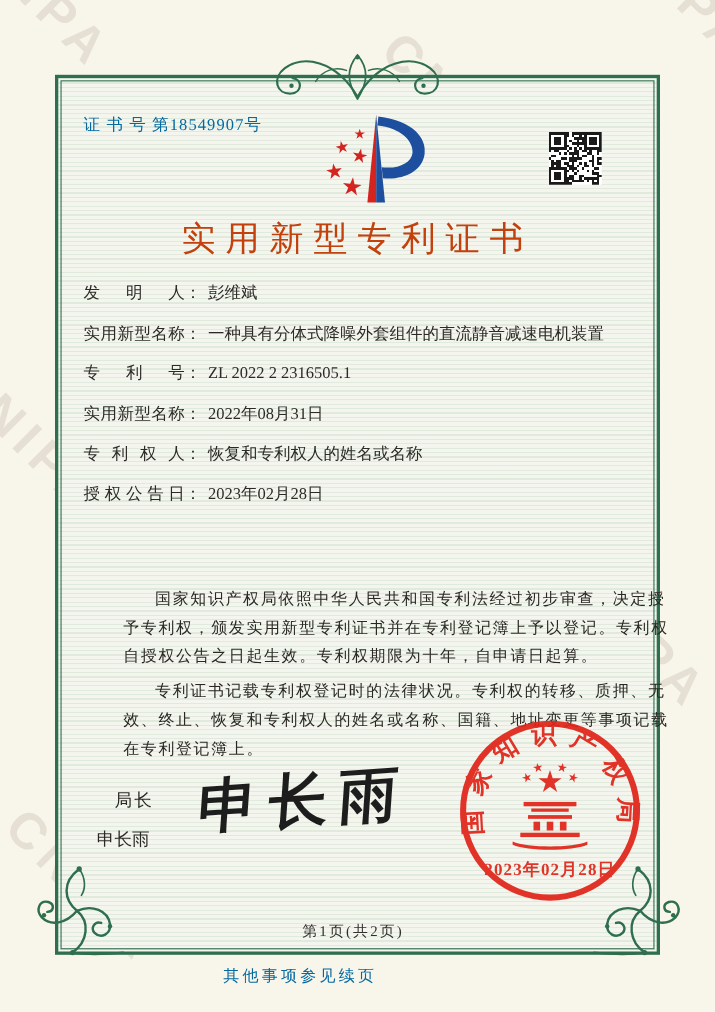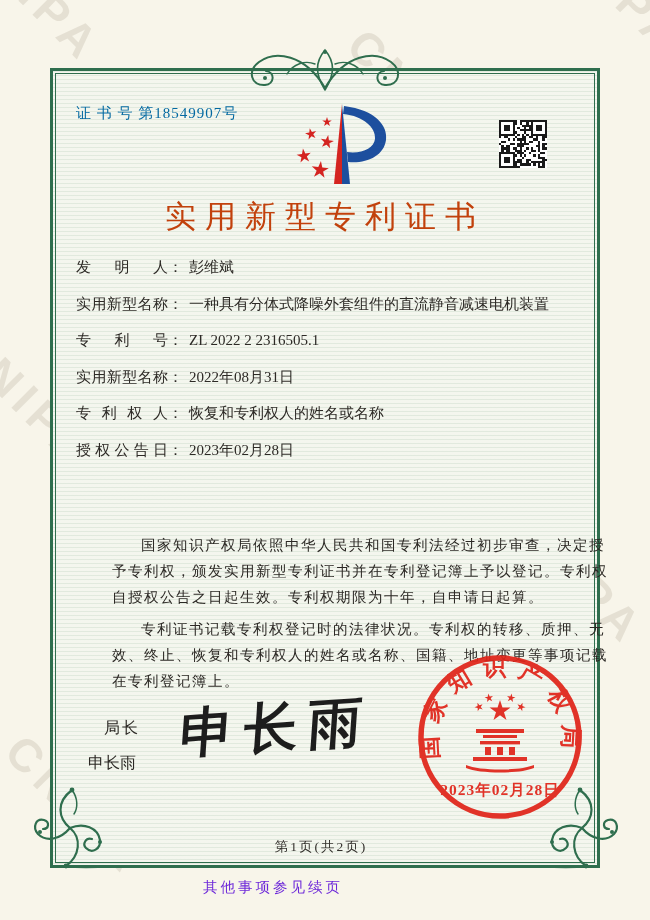--- a/index.html
+++ b/index.html
@@ -69,21 +69,21 @@
     transform:rotate(-4deg) skewX(-8deg); font-weight:600;
   }
   .seal { position:absolute; left:415px; top:652px; z-index:6; opacity:0.92; }
 
   .page-no {
     position:absolute; left:0; top:838px; width:642px; z-index:4;
     text-align:center; font-size:13.5px; color:#33302c; letter-spacing:2px;
   }
   .cont-note {
     position:absolute; left:0; top:878px; width:546px; z-index:4;
-    text-align:center; font-size:14.5px; color:#6d28d9; letter-spacing:3px;
+    text-align:center; font-size:14.5px; color:#0369a1; letter-spacing:3px;
   }
   svg { display:block; }
 </style>
 </head>
 <body>
 
 <div class="page">
 
   <div id="wm-layer">
       <div class="wm" style="left: -55px; top: -35px;">CNIPA</div>

